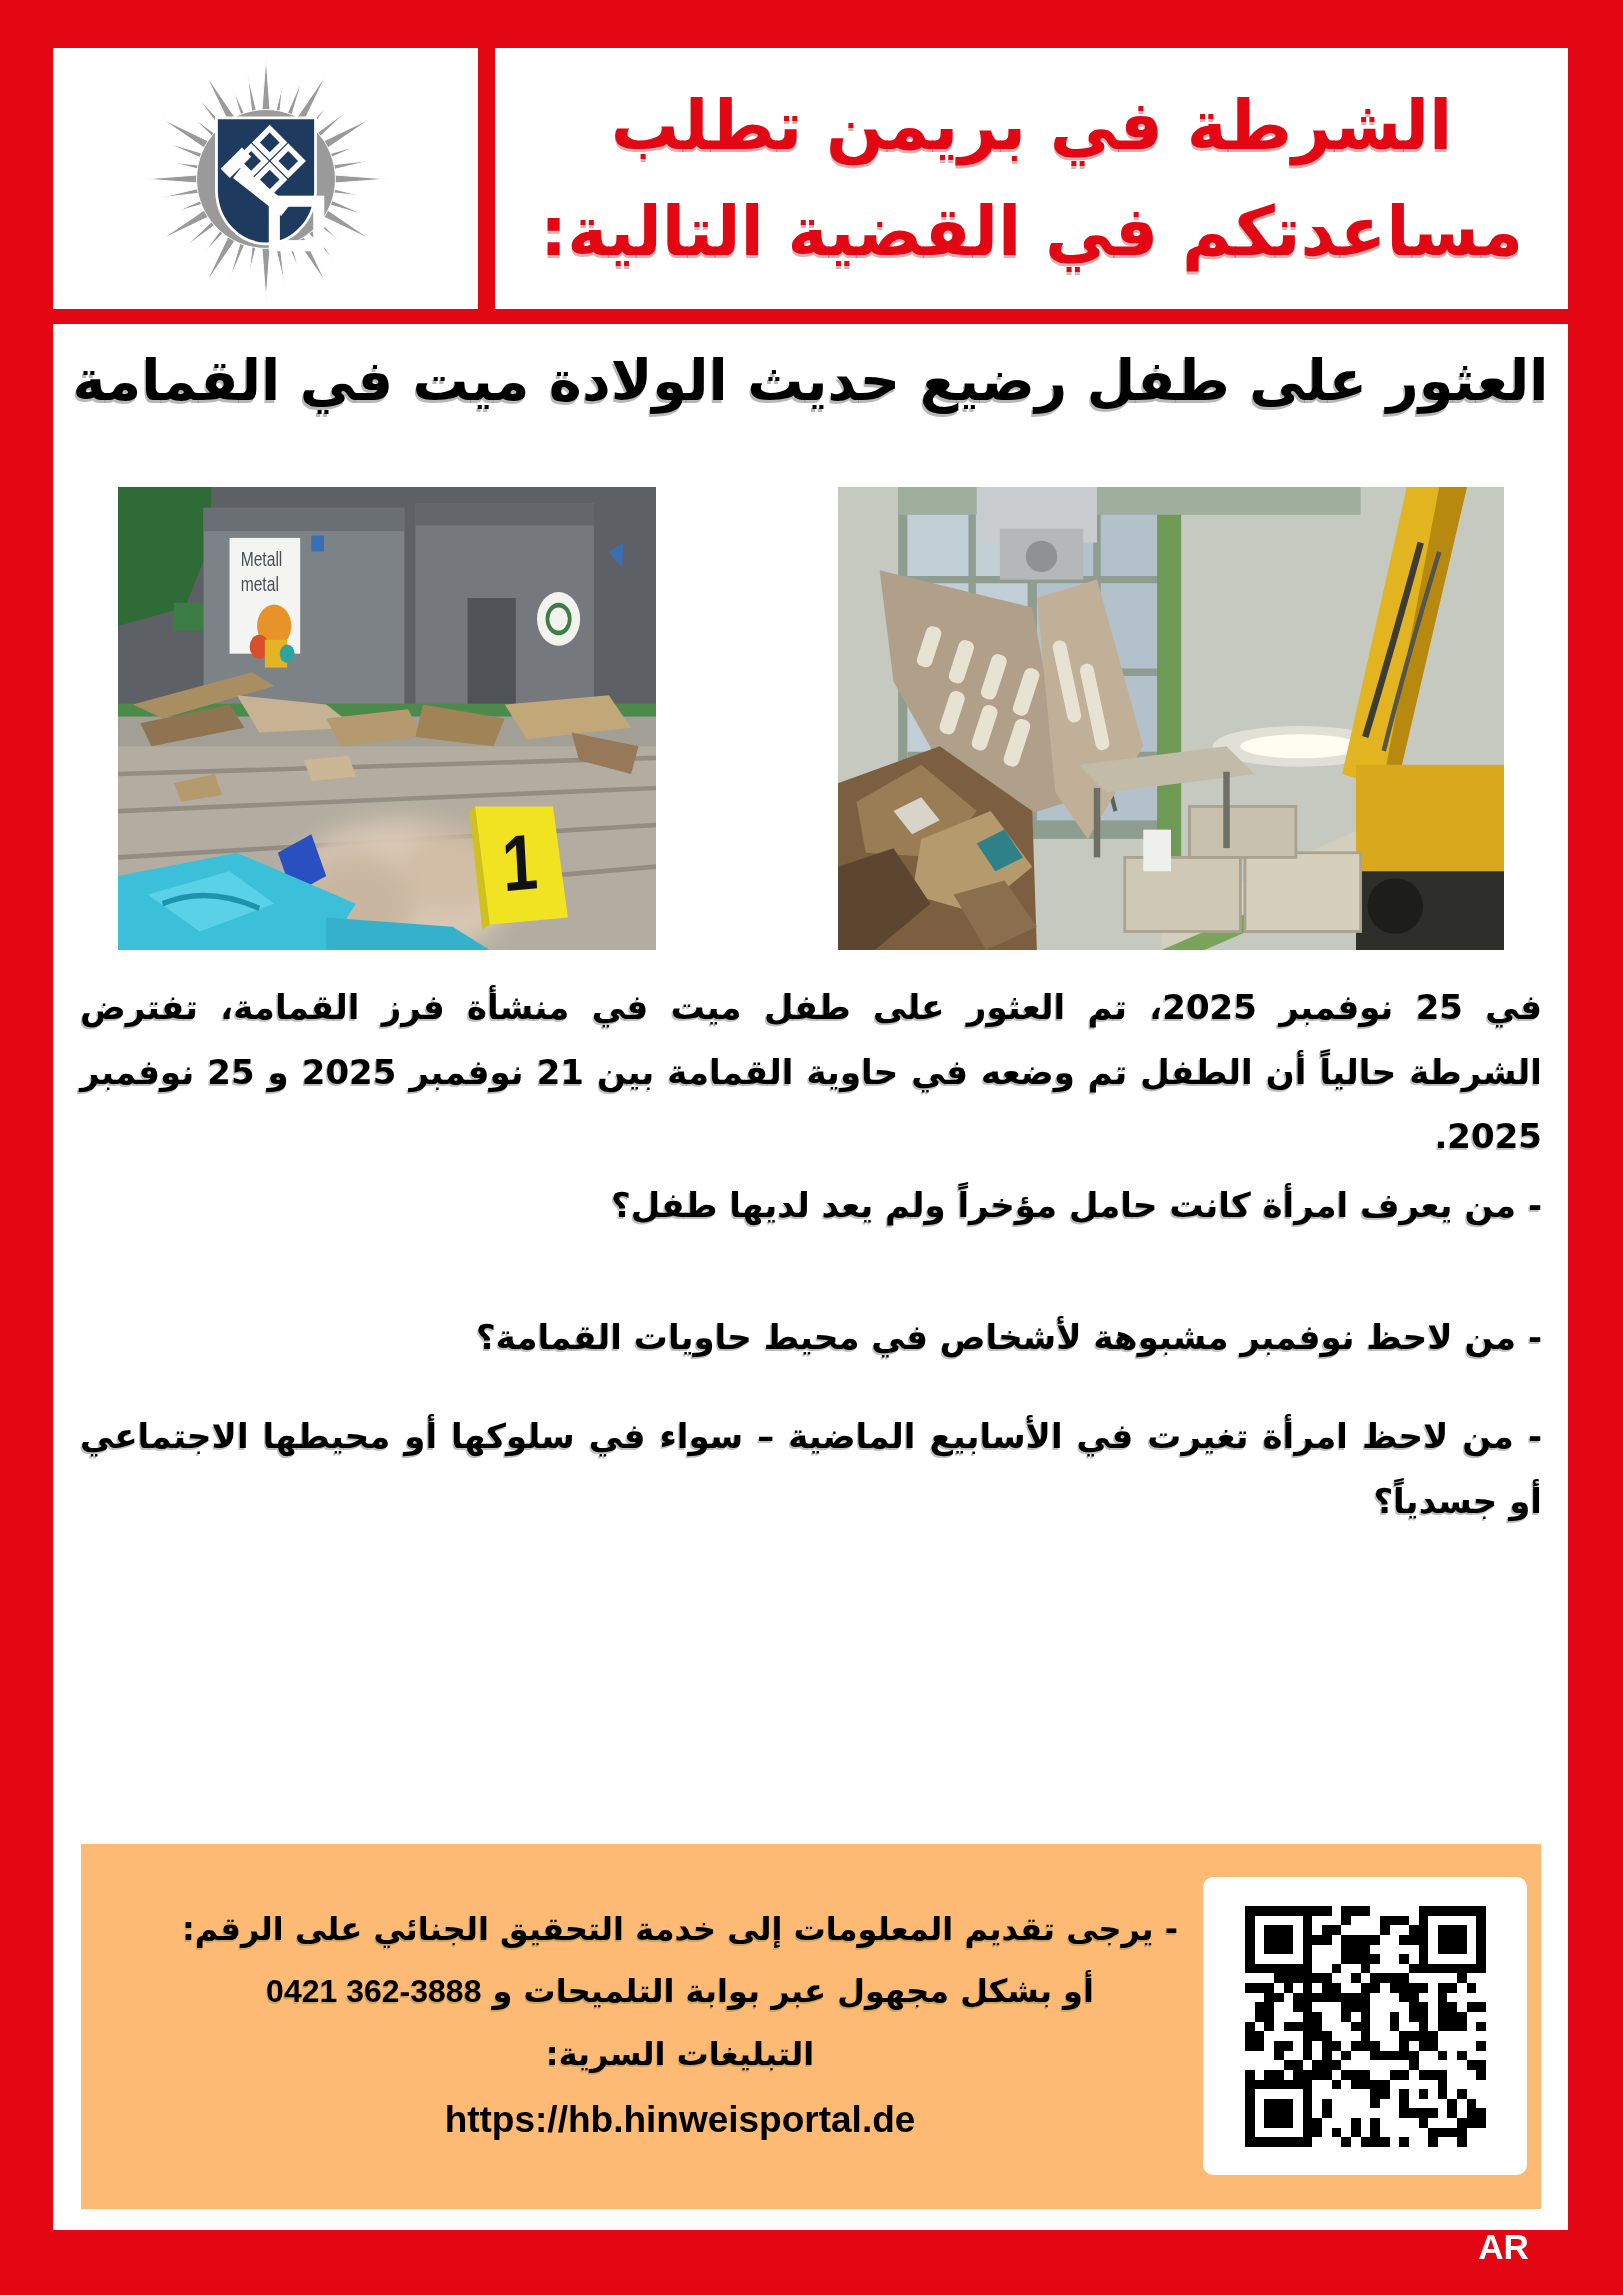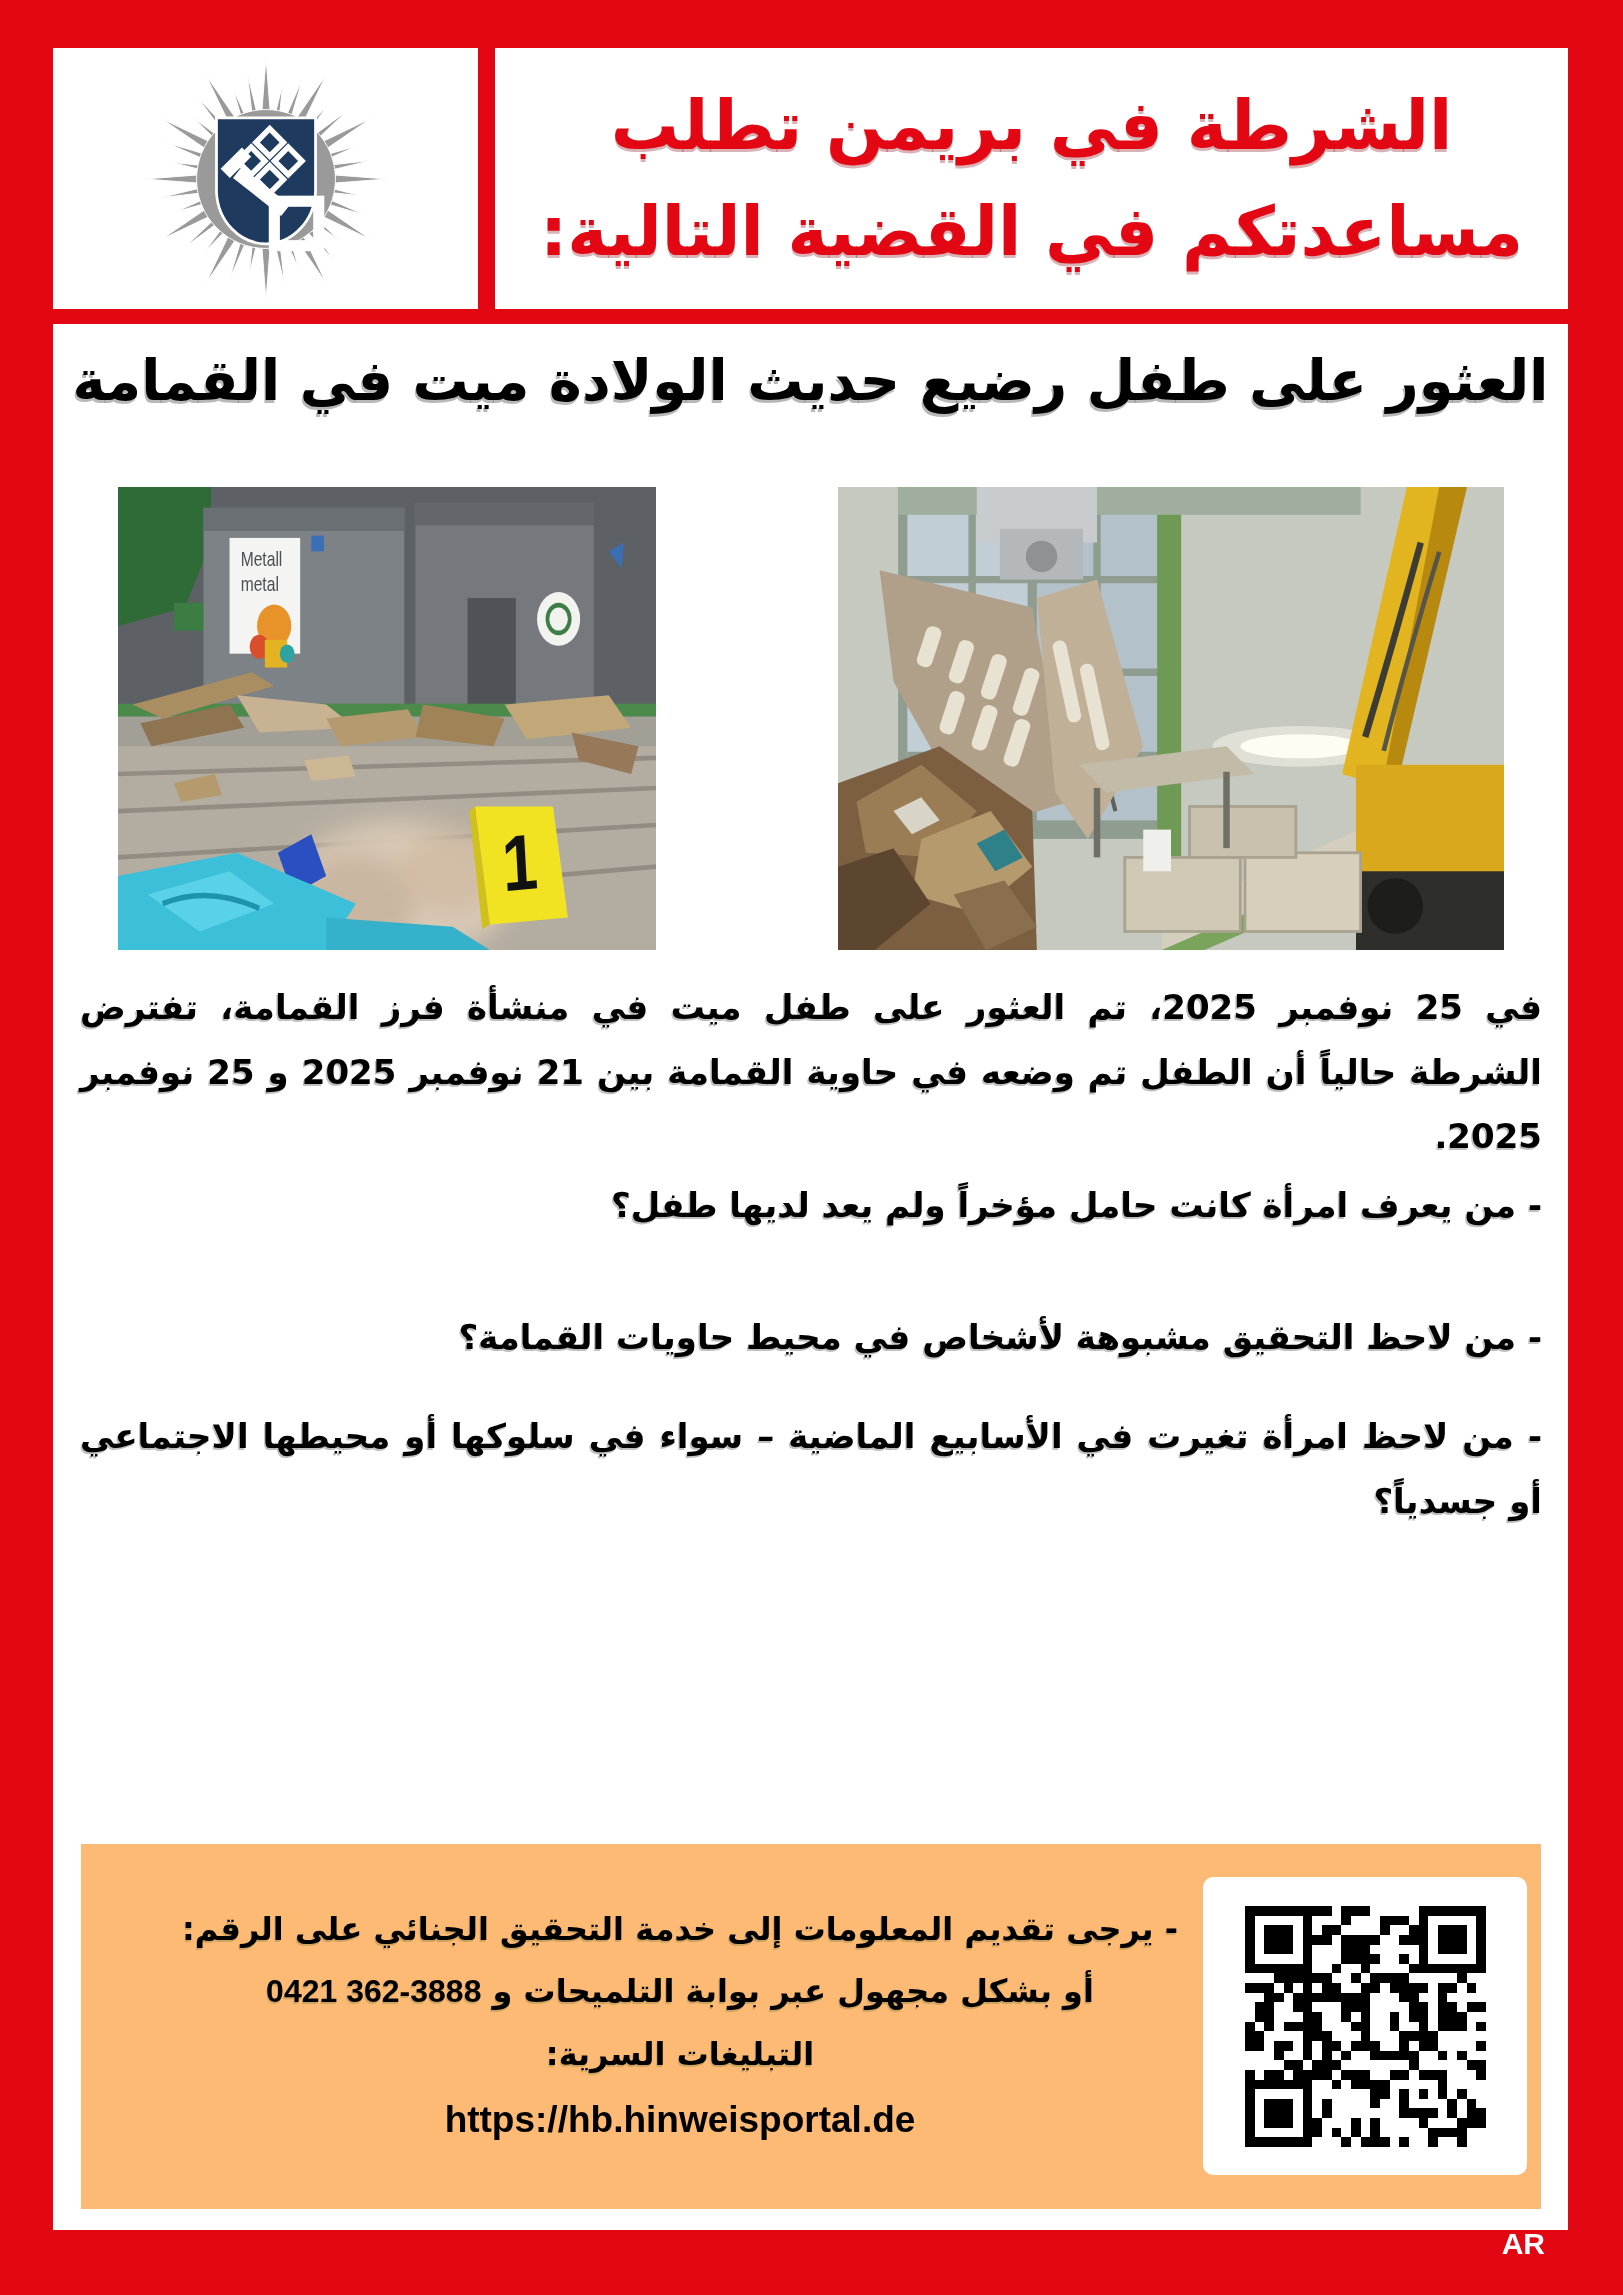--- a/index.html
+++ b/index.html
@@ -32,22 +32,22 @@
   .contact-box{position:absolute;left:28px;top:1520px;width:1460px;height:365px;background:#fdba74;}
   .contact-lines{position:absolute;left:37px;top:0;width:1124px;height:100%;display:flex;flex-direction:column;
                  justify-content:center;gap:21px;text-align:center;}
   .contact-line{font-weight:bold;font-size:32px;color:#000;line-height:1.3;
                 text-shadow:-0.9px 1.9px 0 rgba(120,120,60,0.35);}
   .contact-url{font-family:"Liberation Sans","DejaVu Sans",sans-serif;font-size:37px;text-shadow:none;}
   .num{font-family:"Liberation Sans","DejaVu Sans",sans-serif;}
   .qr-panel{position:absolute;left:1122px;top:33px;width:324px;height:298px;background:#fff;border-radius:10.2px;}
   .qr-panel svg{position:absolute;left:42px;top:29px;}
   
-  .lang-tag{position:absolute;left:1462px;top:2227px;width:83px;text-align:right;color:#ffffff;
-            font-family:"Liberation Sans","DejaVu Sans",sans-serif;font-weight:bold;font-size:30px;}
+  .lang-tag{position:absolute;left:1462px;top:2227px;width:83px;text-align:center;color:#ffffff;
+            font-family:"Liberation Sans","DejaVu Sans",sans-serif;font-weight:bold;font-size:35px;}
 </style>
 </head>
 <body>
 
 <div class="box logo-box">
   <svg width="250" height="250" viewBox="-270 -270 540 540">
     <g id="badge-rays" fill="#9A9A9A" stroke="#ffffff" stroke-width="2">
         <polygon points="0,-262 17,-40 -17,-40" transform="rotate(0)"></polygon>
         <polygon points="0,-208 12,-40 -12,-40" transform="rotate(10)"></polygon>
         <polygon points="0,-232 12,-40 -12,-40" transform="rotate(20)"></polygon>
@@ -268,21 +268,21 @@
         <polygon points="520,600 840,560 900,620 580,660" fill="#c2bba8"></polygon>
         <line x1="560" y1="650" x2="560" y2="800" stroke="#6f6f66" stroke-width="14"></line>
         <line x1="840" y1="615" x2="840" y2="780" stroke="#6f6f66" stroke-width="14"></line>
         <rect x="660" y="740" width="60" height="90" fill="#efefeb"></rect>
       </g>
     </svg>
   </div>
 
   <div class="ar-text justify p-intro">في 25 نوفمبر 2025، تم العثور على طفل ميت في منشأة فرز القمامة، تفترض الشرطة حالياً أن الطفل تم وضعه في حاوية القمامة بين 21 نوفمبر 2025 و 25 نوفمبر 2025.</div>
   <div class="ar-text q1">- من يعرف امرأة كانت حامل مؤخراً ولم يعد لديها طفل؟</div>
-  <div class="ar-text q2">- من لاحظ التحقيق مشبوهة لأشخاص في محيط حاويات القمامة؟</div>
+  <div class="ar-text q2">- من لاحظ نوفمبر مشبوهة لأشخاص في محيط حاويات القمامة؟</div>
   <div class="ar-text justify q3">- من لاحظ امرأة تغيرت في الأسابيع الماضية – سواء في سلوكها أو محيطها الاجتماعي أو جسدياً؟</div>
 
   <div class="contact-box">
     <div class="contact-lines">
       <div class="contact-line" dir="rtl">- يرجى تقديم المعلومات إلى خدمة التحقيق الجنائي على الرقم:</div>
       <div class="contact-line" dir="ltr">
         <span class="num">0421 362-3888</span>
         <span dir="rtl">أو بشكل مجهول عبر بوابة التلميحات و</span>
       </div>
       <div class="contact-line" dir="rtl">التبليغات السرية:</div>

